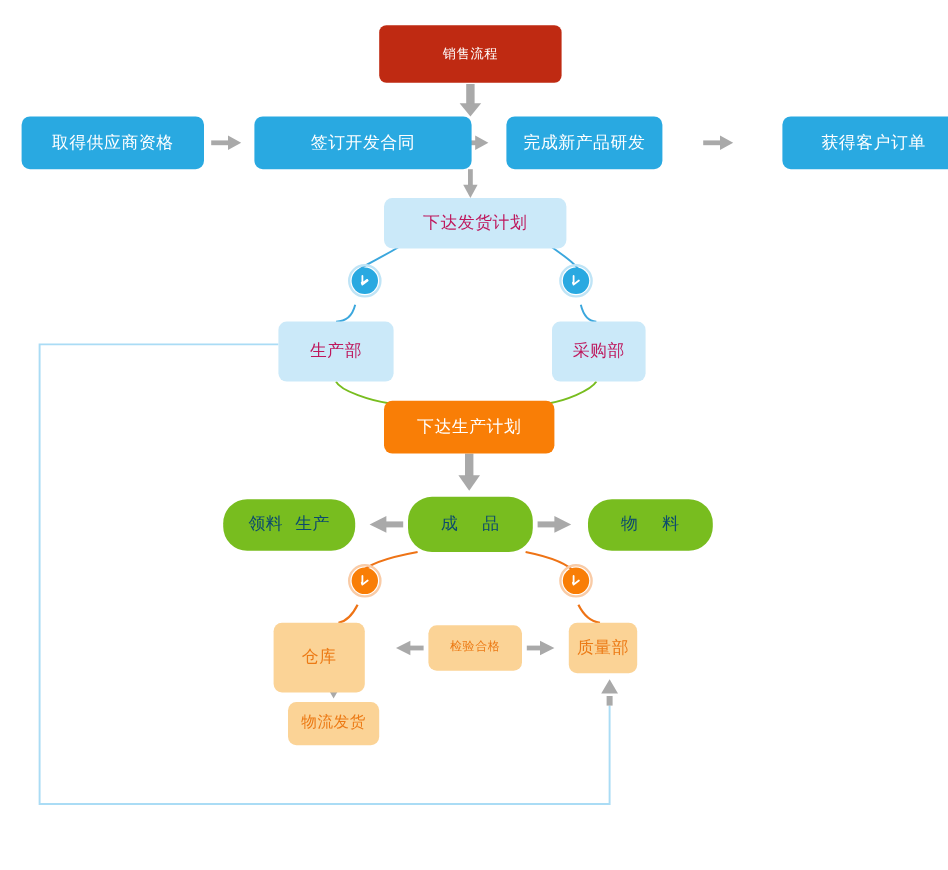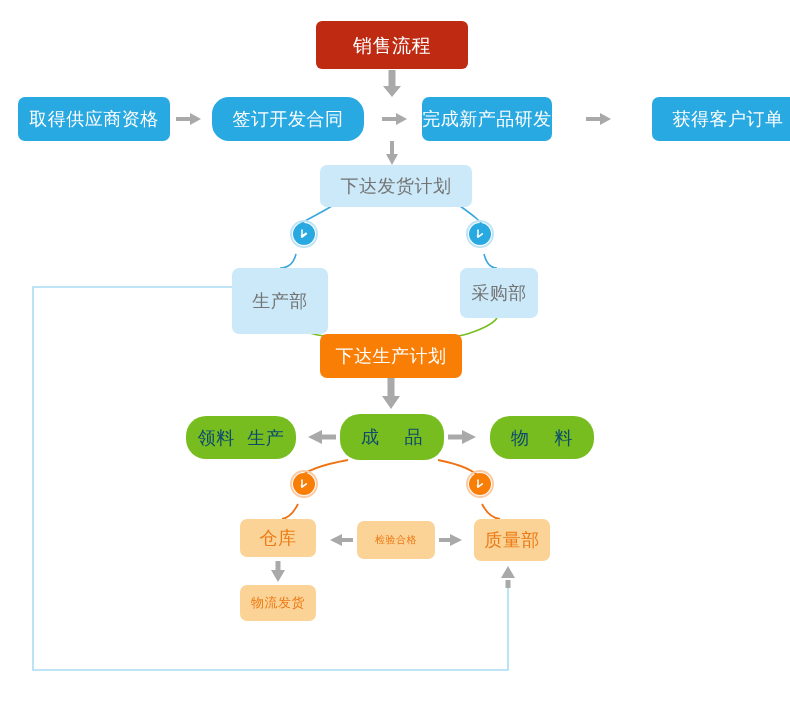--- a/index.html
+++ b/index.html
@@ -18,38 +18,38 @@
     overflow: hidden;
   }
   .node {
     position: absolute;
     box-sizing: border-box;
     display: flex;
     align-items: center;
     justify-content: center;
     text-align: center;
     border-radius: 7px;
-    font-size: 18px;
+    font-size: 14px;
     line-height: 1.2;
     letter-spacing: 0.5px;
     white-space: pre;
     z-index: 3;
   }
   .node.red {
     background: #bf2a12;
     color: #ffffff;
     border-radius: 6px;
   }
   .node.blue {
     background: #29a9e1;
     color: #ffffff;
   }
   .node.lightblue {
     background: #cbe9f9;
-    color: #737373;
+    color: #be185d;
   }
   .node.orange {
     background: #f97e06;
     color: #ffffff;
   }
   .node.green {
     background: #78bd1f;
     color: #0c4a6e;
     border-radius: 20px;
   }
@@ -175,49 +175,49 @@
       <path d="M271,570 L278,582 L285,570 Z" fill="#a9a9a9"></path>
     </g>
 
     <g>
       <path d="M232,287 L33,287 L33,670 L508,670 L508,588" stroke="#aadcf5" stroke-width="1.6" fill="none"></path>
       <path d="M508,588 L508,580" stroke="#a9a9a9" stroke-width="5" fill="none"></path>
       <path d="M501,578 L508,566 L515,578 Z" fill="#a9a9a9"></path>
     </g>
   </svg>
 
-  <div class="node red" style="left:316px;top:21px;width:152px;height:48px;font-size:19px;">销售流程</div>
+  <div class="node red" style="left:316px;top:21px;width:152px;height:48px;font-size:11px;">销售流程</div>
 
   <div class="node blue" style="left:18px;top:97px;width:152px;height:44px;">取得供应商资格</div>
 
-  <div class="node blue" style="left:212px;top:97px;width:152px;height:44px;border-radius:17px;">签订开发合同</div>
+  <div class="node blue" style="left:212px;top:97px;width:181px;height:44px;">签订开发合同</div>
 
   <div class="node blue" style="left:422px;top:97px;width:130px;height:44px;">完成新产品研发</div>
 
   <div class="node blue" style="left:620px;top:97px;width:152px;height:44px;margin-left:32px;">获得客户订单</div>
 
   <div class="node lightblue" style="left:320px;top:165px;width:152px;height:42px;">下达发货计划</div>
 
-  <div class="node lightblue" style="left:232px;top:268px;width:96px;height:66px;">生产部</div>
+  <div class="node lightblue" style="left:232px;top:268px;width:96px;height:50px;">生产部</div>
 
   <div class="node lightblue" style="left:460px;top:268px;width:78px;height:50px;">采购部</div>
 
   <div class="node orange" style="left:320px;top:334px;width:142px;height:44px;">下达生产计划</div>
 
   <div class="node green" style="left:186px;top:416px;width:110px;height:43px;">领料  生产</div>
 
   <div class="node green" style="left:340px;top:414px;width:104px;height:46px;">成    品</div>
 
   <div class="node green" style="left:490px;top:416px;width:104px;height:43px;">物    料</div>
 
-  <div class="node lightorange" style="left:240px;top:519px;width:76px;height:38px;">仓库</div>
+  <div class="node lightorange" style="left:228px;top:519px;width:76px;height:58px;">仓库</div>
 
   <div class="node lightorange" style="left:357px;top:521px;width:78px;height:38px;font-size:10px;">检验合格</div>
 
-  <div class="node lightorange" style="left:474px;top:519px;width:76px;height:42px;">质量部</div>
+  <div class="node lightorange" style="left:474px;top:519px;width:57px;height:42px;">质量部</div>
 
   <div class="node lightorange" style="left:240px;top:585px;width:76px;height:36px;font-size:13px;">物流发货</div>
 
   <div class="badge" style="left:290px;top:220px;">
     <span class="ring"></span>
     <span class="disc"></span>
     <svg width="14" height="14" viewBox="0 0 14 14">
       <path d="M5,3 L5,9.2 M5,9.2 L9,6.2 M5,9.2 L5,9.2" stroke="#ffffff" stroke-width="1.5" fill="none" stroke-linecap="round"></path>
       <path d="M4.4,8.6 L5,10.2 L9.4,6.8" stroke="#ffffff" stroke-width="1.5" fill="none" stroke-linecap="round" stroke-linejoin="round"></path>
     </svg>

